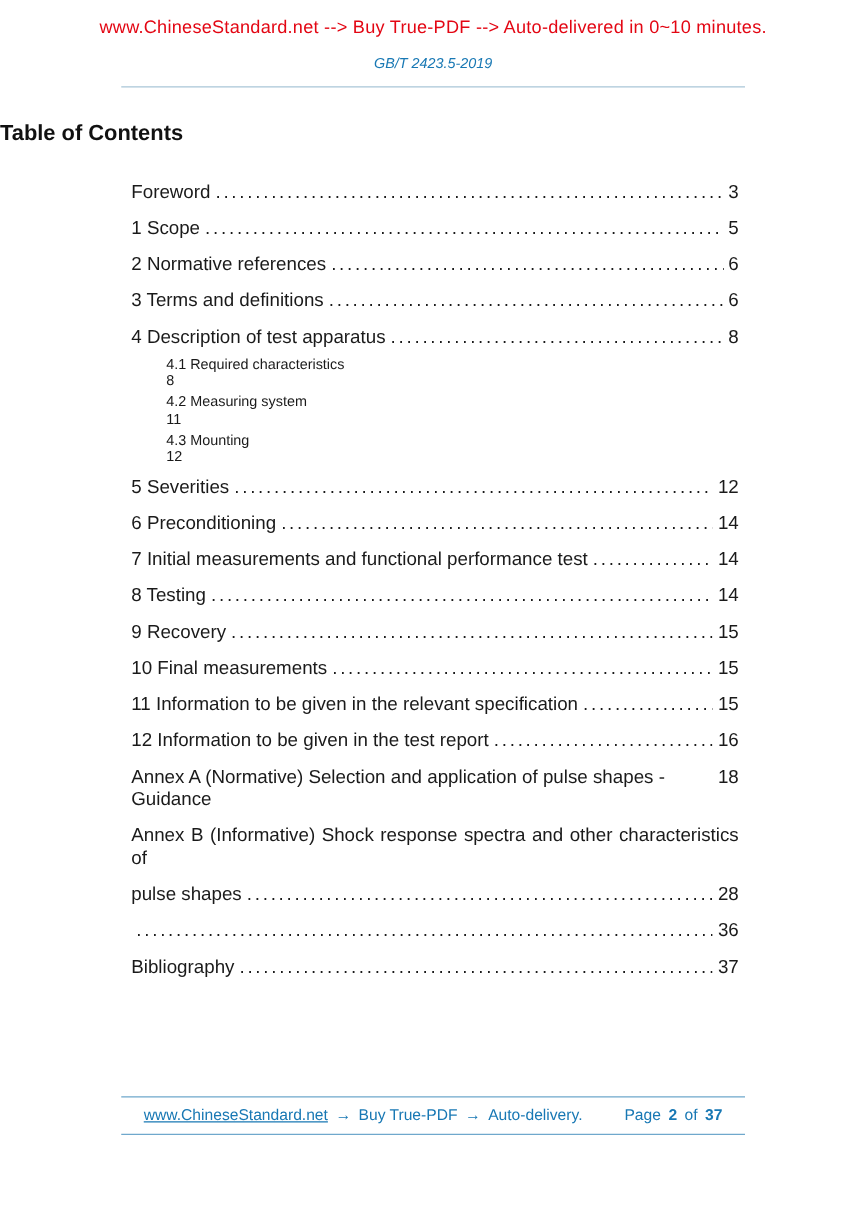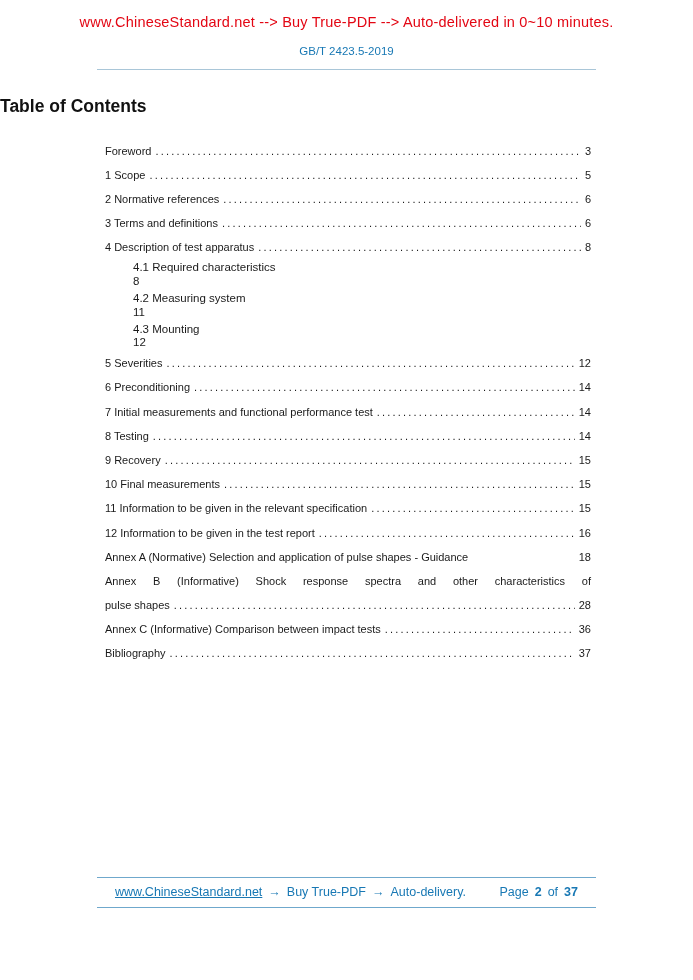--- a/index.html
+++ b/index.html
@@ -19,40 +19,41 @@
     text-align: center;
     color: var(--accent_red, #e30613);
     font-size: 14.5px;
     letter-spacing: 0.2px;
   }
   .std-code {
     margin-top: 15px;
     text-align: center;
     color: var(--accent_blue, #1878b4);
     font-size: 11.5px;
+    font-style: italic;
   }
   .rule {
     border-top: 1px solid var(--divider, #a9c6d8);
     margin: 12px 97px 0 97px;
   }
   .title {
     margin-top: 26px;
     font-size: 17.5px;
     font-weight: bold;
     color: #111111;
   }
   .toc {
     margin: 22px 102px 0 105px;
     display: flex;
     flex-direction: column;
   }
   .entry {
     display: flex;
     align-items: baseline;
-    font-size: 11px;
+    font-size: 15px;
     line-height: 1.2;
     margin: 5.5px 0;
     color: #1a1a1a;
   }
   .entry.sub {
     font-size: 11.5px;
     margin: 1.5px 0 1.5px 24px;
     flex-direction: column;
   }
   .entry .label { flex: 0 1 auto; }
@@ -197,21 +198,20 @@
         <span class="dots"></span>
         <span class="page-num">18</span>
       </div>
       <div class="entry justify"><span class="label">Annex B (Informative) Shock response spectra and other characteristics of</span></div>
       <div class="entry">
         <span class="label">pulse shapes</span>
         <span class="dots">............................................................................................................................................................................................................................</span>
         <span class="page-num">28</span>
       </div>
       <div class="entry">
-        <span class="label">Annex C (Informative) Comparison between impact tests</span>
         <span class="dots">............................................................................................................................................................................................................................</span>
         <span class="page-num">36</span>
       </div>
       <div class="entry">
         <span class="label">Bibliography</span>
         <span class="dots">............................................................................................................................................................................................................................</span>
         <span class="page-num">37</span>
       </div>
     </div>
 

